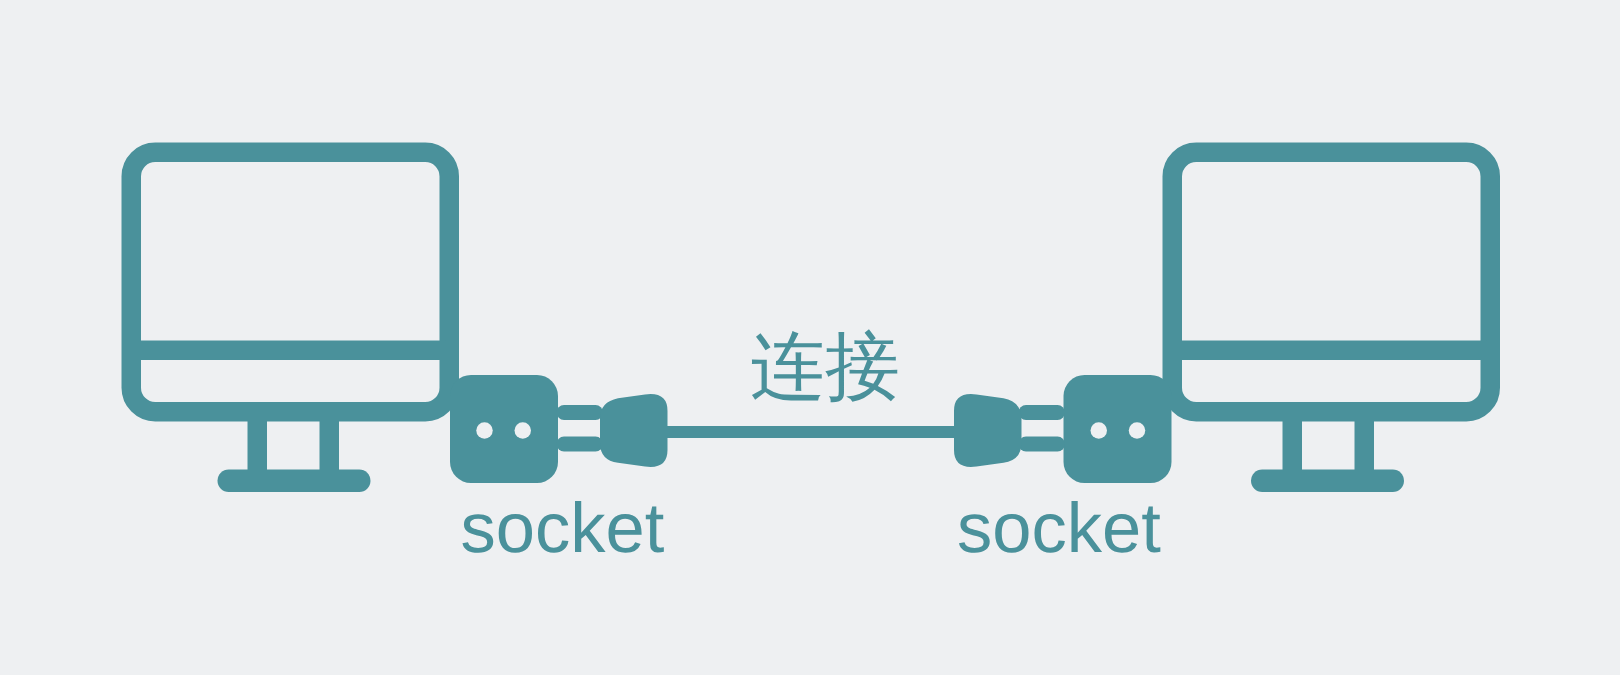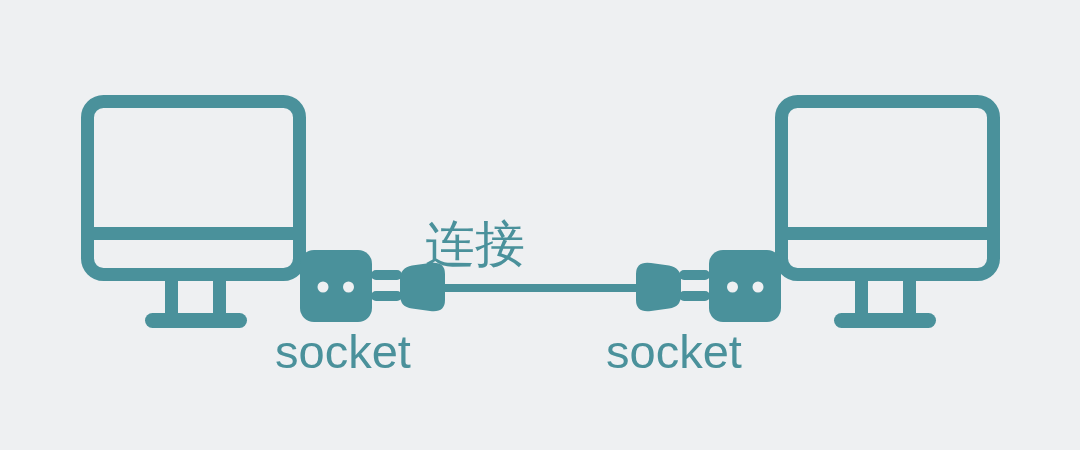--- a/index.html
+++ b/index.html
@@ -11,21 +11,21 @@
   .stage {
     position: relative; width: 1080px; height: 450px;
     background: var(--background, #eef0f2);
   }
   .stage svg { position: absolute; left: 0; top: 0; }
   .fill-accent  { fill: var(--accent, #4a919b); }
   .stroke-accent{ stroke: var(--accent, #4a919b); fill: none; }
   .fill-bg      { fill: var(--background, #eef0f2); }
   .label {
     position: absolute; color: var(--accent, #4a919b);
-    text-align: left; line-height: 1; white-space: nowrap;
+    text-align: center; line-height: 1; white-space: nowrap;
   }
   .label-connection   { left: 425px; top: 219px; width: 250px; font-size: 50px; }
   .label-socket-left  { left: 275px; top: 328px; width: 200px; font-size: 47px; }
   .label-socket-right { left: 606px; top: 328px; width: 200px; font-size: 47px; }
 </style>
 </head>
 <body>
 
 <div class="stage">
 

